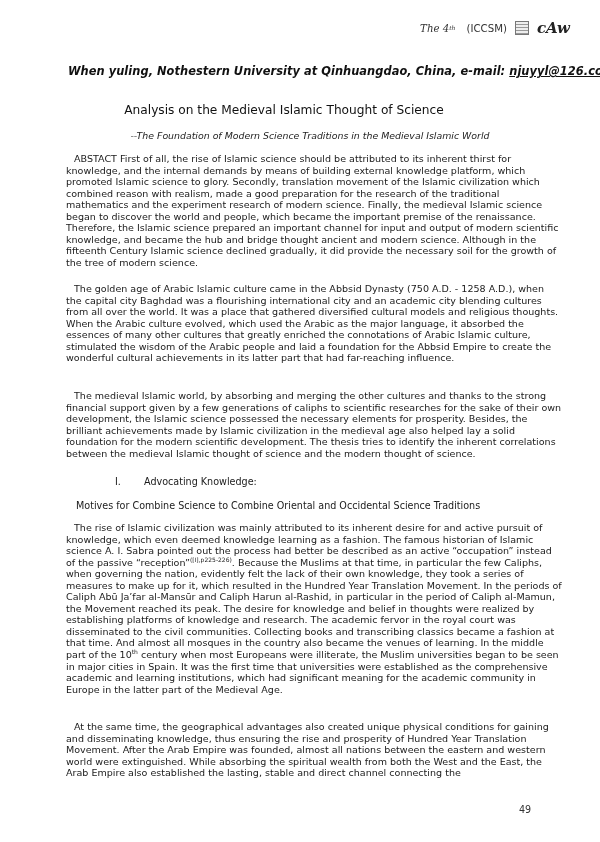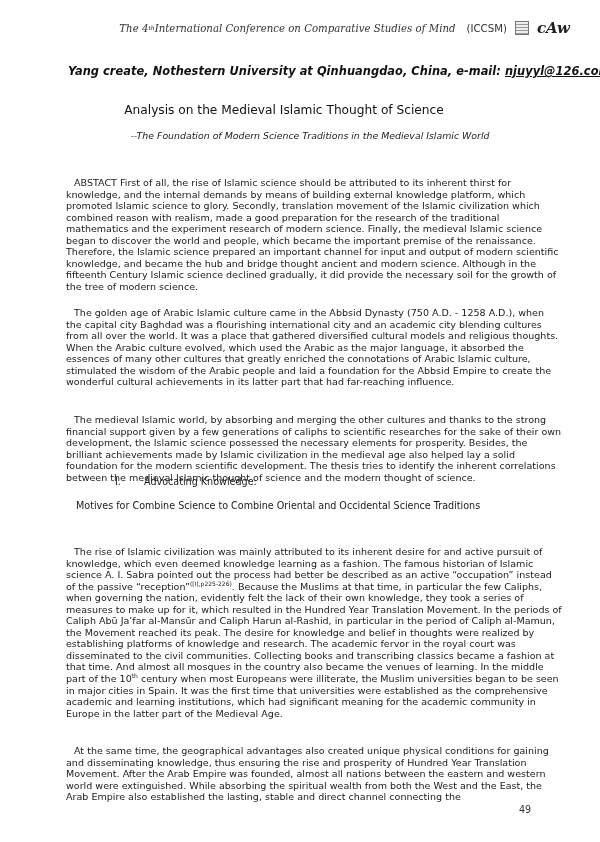--- a/index.html
+++ b/index.html
@@ -10,41 +10,40 @@
   .header .acr { font-style:normal; font-family:"DejaVu Sans", sans-serif; margin-left:11px; }
   .header .logo1 { display:inline-block; width:12px; height:12px; border:1px solid #777; margin-left:8px;
                    background:repeating-linear-gradient(0deg,#999 0 1px,#eee 1px 3px); }
   .header .logo2 { margin-left:8px; font-style:italic; font-weight:bold; font-size:15px; color:#222; }
   .author { position:absolute; top:64px; left:68px; font-size:11.4px; font-style:italic; font-weight:bold;
             letter-spacing:0.05px; white-space:nowrap; color:#111; }
   .author a { color:#111; text-decoration:underline; }
   .title { position:absolute; top:103px; left:0; width:568px; text-align:center; font-size:12.2px; color:#111; }
   .subtitle { position:absolute; top:130px; left:0; width:600px; text-align:center; font-size:9.4px; font-style:italic; color:#222; padding-left:20px; box-sizing:border-box;}
   .para { position:absolute; left:66px; width:496px; font-size:9.55px; line-height:11.55px; color:#1a1a1a;
-          text-indent:8px;margin-top:24px; }
+          text-indent:8px; }
   sup { font-size:6px; line-height:0; vertical-align:4px; }
   .secnum { position:absolute; top:476px; left:115px; font-size:9.6px; }
   .sectitle { position:absolute; top:476px; left:144px; font-size:9.6px; }
   .subhead { position:absolute; top:500px; left:76px; font-size:9.6px; }
   .pagenum { position:absolute; top:804px; left:519px; font-size:9.6px; color:#333; }
 </style>
 </head>
 <body>
 
 <div class="header">
   <span>The 4</span>
     <sup>th</sup>
-    <span> International Conference on Comparative Studies of Mind</span>
   <span class="acr">(ICCSM)</span>
   <span class="logo1"></span>
   <span class="logo2">cAw</span>
 </div>
 
 <div class="author">
-  <span>Yang create, Nothestern University at Qinhuangdao, China, e-mail: </span><a>njuyyl@126.com</a>
+  <span>When yuling, Nothestern University at Qinhuangdao, China, e-mail: </span><a>njuyyl@126.com</a>
 </div>
 
 <div class="title">Analysis on the Medieval Islamic Thought of Science</div>
 <div class="subtitle">--The Foundation of Modern Science Traditions in the Medieval Islamic World</div>
 
 <div class="para" style="top:153px;">ABSTACT First of all, the rise of Islamic science should be attributed to its inherent thirst for knowledge, and the internal demands by means of building external knowledge platform, which promoted Islamic science to glory. Secondly, translation movement of the Islamic civilization which combined reason with realism, made a good preparation for the research of the traditional mathematics and the experiment research of modern science. Finally, the medieval Islamic science began to discover the world and people, which became the important premise of the renaissance. Therefore, the Islamic science prepared an important channel for input and output of modern scientific knowledge, and became the hub and bridge thought ancient and modern science. Although in the fifteenth Century Islamic science declined gradually, it did provide the necessary soil for the growth of the tree of modern science.</div>
 <div class="para" style="top:283px;">The golden age of Arabic Islamic culture came in the Abbsid Dynasty (750 A.D. - 1258 A.D.), when the capital city Baghdad was a flourishing international city and an academic city blending cultures from all over the world. It was a place that gathered diversified cultural models and religious thoughts. When the Arabic culture evolved, which used the Arabic as the major language, it absorbed the essences of many other cultures that greatly enriched the connotations of Arabic Islamic culture, stimulated the wisdom of the Arabic people and laid a foundation for the Abbsid Empire to create the wonderful cultural achievements in its latter part that had far-reaching influence.</div>
 <div class="para" style="top:390px;">The medieval Islamic world, by absorbing and merging the other cultures and thanks to the strong financial support given by a few generations of caliphs to scientific researches for the sake of their own development, the Islamic science possessed the necessary elements for prosperity. Besides, the brilliant achievements made by Islamic civilization in the medieval age also helped lay a solid foundation for the modern scientific development. The thesis tries to identify the inherent correlations between the medieval Islamic thought of science and the modern thought of science.</div>
 
 <div class="secnum">I.</div>

